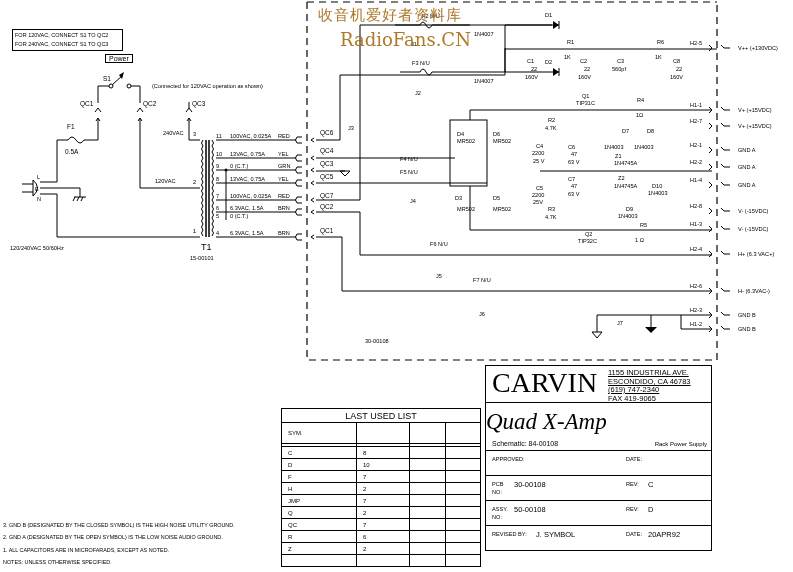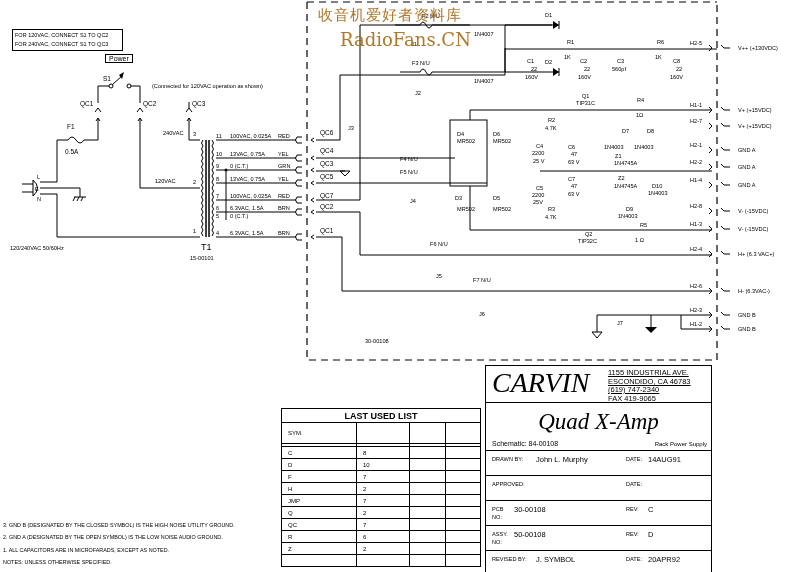--- a/index.html
+++ b/index.html
@@ -12,31 +12,31 @@
   .dash{stroke:#000;stroke-width:1.2;fill:none;stroke-dasharray:7,5;}
   .dot{fill:#000;}
   .wm{position:absolute;color:#a16207;font-family:"DejaVu Serif",serif;opacity:0.85;text-align:right;}
   .wm1{left:318px;top:6px;font-size:15px;letter-spacing:1px;}
   .wm2{left:340px;top:29px;font-size:18px;}
   .note-box{position:absolute;left:12px;top:29px;width:105px;border:1px solid #000;font-size:5.5px;line-height:9px;padding:1px 2px;}
   .power-box{position:absolute;left:105px;top:54px;border:1px solid #000;font-size:7px;padding:0 3px;}
   .notes{position:absolute;left:3px;top:519px;font-size:5.4px;line-height:12.3px;}
   .lul{position:absolute;left:281px;top:408px;width:200px;border-collapse:collapse;font-size:6px;}
   .lul td{border:1px solid #000;height:11px;padding:0 6px;}
-  .lul .hdr{text-align:center;font-weight:bold;font-size:9px;height:13px;}
+  .lul .hdr{text-align:center;font-weight:normal;font-size:9px;height:13px;}
   .lul .symh td{height:20px;}
   .lul .sep td{height:2px;padding:0;border-left:1px solid #000;border-right:1px solid #000;}
   .tb{position:absolute;left:485px;top:365px;width:225px;border:1px solid #000;}
   .tb .row{border-bottom:1px solid #000;position:relative;}
   .tb .row:last-child{border-bottom:none;}
   .carvin{height:36px;}
-  .carvin .logo{position:absolute;left:6px;top:2px;font-family:"Liberation Serif",serif;font-style:italic;font-size:28px;line-height:30px;}
+  .carvin .logo{position:absolute;left:6px;top:2px;font-family:"Liberation Serif",serif;font-size:28px;line-height:30px;}
   .carvin .addr{position:absolute;left:122px;top:3px;font-size:7.5px;line-height:8.5px;text-decoration:underline;}
   .title{height:47px;}
-  .title .prod{position:absolute;left:0;width:100%;text-align:center;top:6px;font-family:"Liberation Serif",serif;font-style:italic;font-size:23px;}
+  .title .prod{position:absolute;left:0;width:100%;top:6px;font-family:"Liberation Serif",serif;font-style:italic;font-size:23px;}
   .title .sch{position:absolute;left:6px;bottom:3px;font-size:7px;}
   .title .rps{position:absolute;right:4px;bottom:3px;font-size:6px;}
   .frow{height:24px;}
   .frow .l{position:absolute;left:6px;top:5px;font-size:5.6px;}
   .frow .lv{position:absolute;left:50px;top:4px;font-size:7.5px;}
   .frow .r{position:absolute;left:140px;top:5px;font-size:5.6px;}
   .frow .rv{position:absolute;left:162px;top:4px;font-size:7.5px;}
   .frow .sub{position:absolute;left:6px;top:13px;font-size:5.6px;}
 </style>
 </head>
@@ -441,26 +441,20 @@
       <div>(619) 747-2340</div>
       <div>FAX 419-9065</div>
     </div>
   </div>
   <div class="row title">
     <div class="prod">Quad X-Amp</div>
     <div class="sch">Schematic: 84-00108</div>
     <div class="rps">Rack Power Supply</div>
   </div>
   <div class="row frow">
-    <span class="l">DRAWN BY:</span>
-    <span class="lv">John L. Murphy</span>
-    <span class="r">DATE:</span>
-    <span class="rv">14AUG91</span>
-  </div>
-  <div class="row frow">
     <span class="l">APPROVED:</span>
     <span class="r">DATE:</span>
   </div>
   <div class="row frow">
     <span class="l">PCB</span>
     <span class="sub">NO:</span>
     <span class="lv" style="left:28px">30-00108</span>
     <span class="r">REV:</span>
     <span class="rv">C</span>
   </div>

